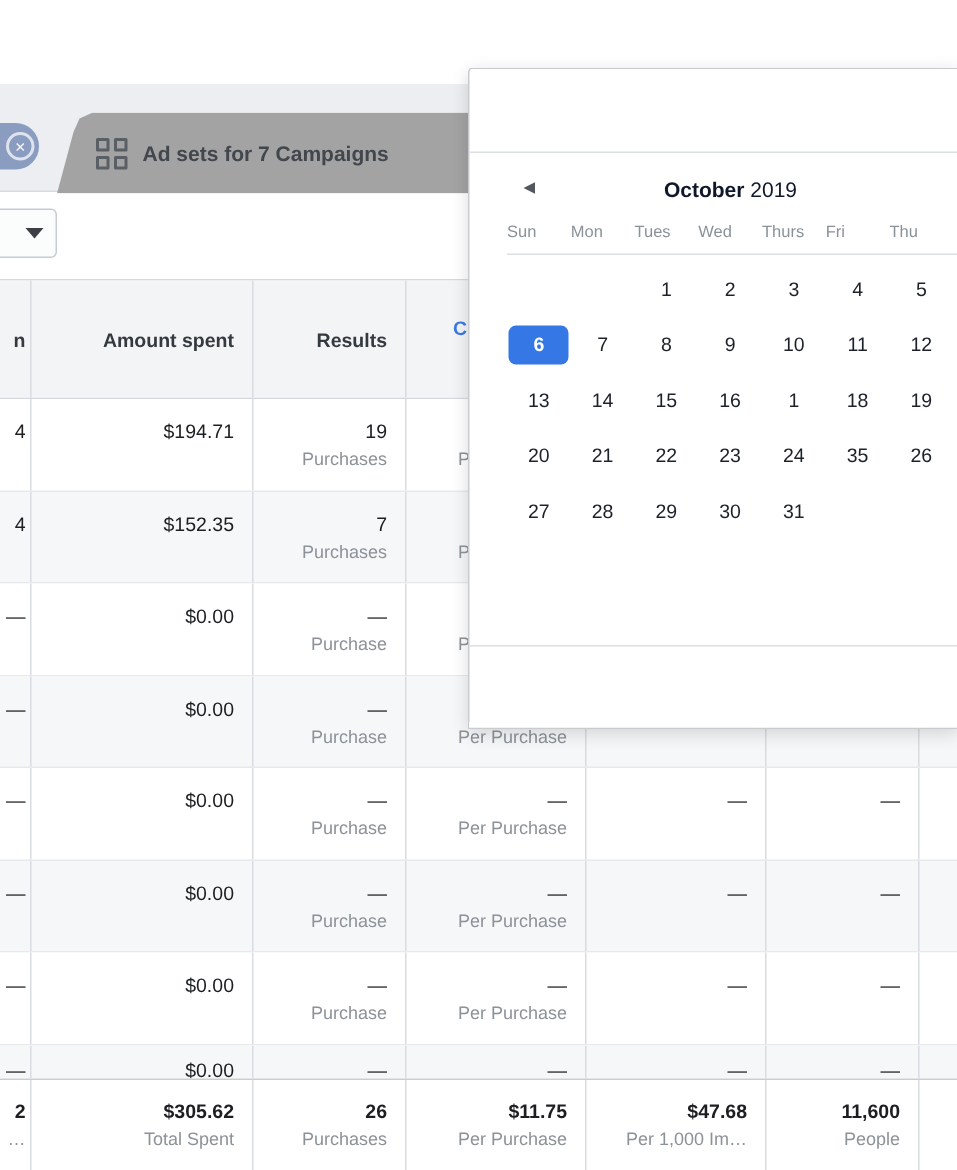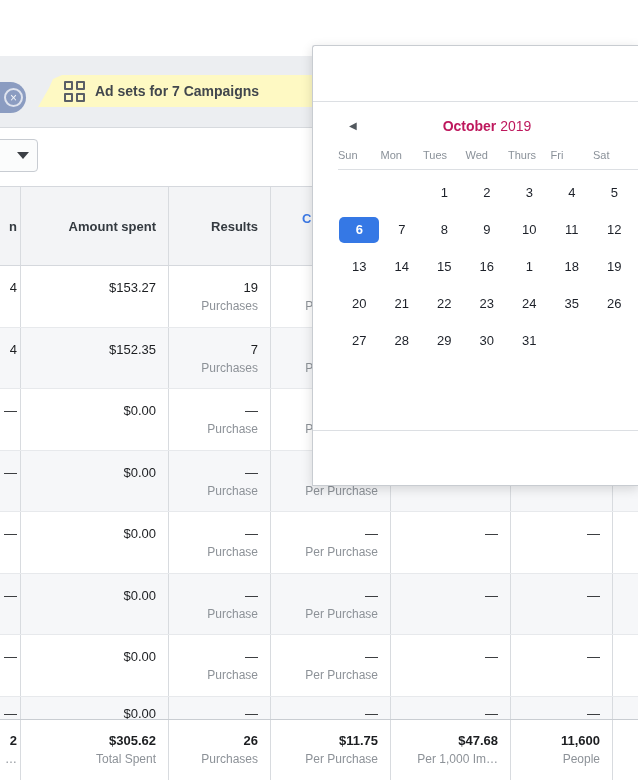--- a/index.html
+++ b/index.html
@@ -7,21 +7,21 @@
     width:638px;height:780px;position:relative;overflow:hidden;
     background:#ffffff;
     font-family:"Liberation Sans","DejaVu Sans",sans-serif;
     -webkit-font-smoothing:antialiased;
   }
   
   .tabband{position:absolute;left:0;top:56px;width:638px;height:72px;background:#eceef1;border-bottom:1px solid #d7dade;box-sizing:border-box;}
   .chip{position:absolute;left:-14px;top:82px;width:40px;height:31px;background:#8b9cc1;border-radius:16px;display:flex;align-items:center;justify-content:flex-end;padding-right:3px;box-sizing:border-box;}
   .chip-x{width:19px;height:19px;border:2px solid rgba(255,255,255,.72);border-radius:50%;color:rgba(255,255,255,.9);
     display:flex;align-items:center;justify-content:center;font-size:12px;line-height:12px;box-sizing:border-box;}
-  .tab{position:absolute;left:38px;top:75px;width:282px;height:32px;background:#fef9c3;
+  .tab{position:absolute;left:38px;top:75px;width:282px;height:54px;background:#a3a3a3;
     clip-path:polygon(0 100%,11px 13px,15px 4px,24px 0,100% 0,100% 100%);
     display:flex;align-items:center;}
   .grid-icon{display:inline-grid;grid-template-columns:9px 9px;grid-template-rows:9px 9px;gap:3px;margin-left:26px;}
   .grid-icon i{display:block;width:9px;height:9px;border:2px solid #5a5f66;border-radius:1px;box-sizing:border-box;}
   .tab-label{margin-left:10px;font-size:14px;font-weight:bold;color:#42474d;white-space:nowrap;}
   
   .dropdown-btn{position:absolute;left:-12px;top:139px;width:50px;height:33px;background:#fbfcfc;border:1px solid #c8ccd2;border-radius:4px;box-sizing:border-box;display:flex;align-items:center;justify-content:flex-end;padding-right:8px;}
   .caret{width:0;height:0;border-left:6px solid transparent;border-right:6px solid transparent;border-top:7px solid #3c4045;}
   
   .table{position:absolute;left:0;top:186px;width:638px;height:594px;border-top:1px solid #d5d8dd;box-sizing:border-box;background:#fff;}
@@ -49,21 +49,21 @@
     padding-right:12px;font-size:13px;font-weight:bold;color:#343a40;position:relative;}
   .hcell.c1{padding-right:3px;}
   .hcost{position:absolute;left:31px;top:24px;color:#3c79e6;font-size:13px;font-weight:bold;}
   
   .popup{position:absolute;left:312px;top:45px;width:327px;height:441px;background:#ffffff;
     border:1px solid #c8ccd1;border-right:none;border-top-left-radius:3px;box-sizing:border-box;
     box-shadow:0 3px 12px rgba(0,0,0,.14);z-index:10;display:flex;flex-direction:column;}
   .pop-top{height:55px;border-bottom:1px solid #dcdfe3;}
   .cal-body{height:329px;border-bottom:1px solid #dcdfe3;position:relative;box-sizing:border-box;}
   .pop-bottom{flex:1;}
-  .cal-title{margin:16px 0 0 25px;width:298px;height:20px;text-align:center;font-size:14px;color:#be185d;}
+  .cal-title{margin:16px 0 0 25px;width:298px;height:20px;text-align:center;font-size:14px;color:#0f172a;}
   .cal-title .month{font-weight:bold;}
   .cal-prev{position:absolute;left:36px;top:18px;font-size:10px;color:#52585e;cursor:pointer;}
   .wk-row{display:grid;grid-template-columns:repeat(7,42.5px);margin-left:25px;margin-top:8px;height:24px;
     border-bottom:1px solid #dcdfe3;box-sizing:border-box;}
   .wk{font-size:11px;color:#8a9199;text-align:left;line-height:18px;}
   .day-grid{display:grid;grid-template-columns:repeat(7,42.5px);grid-auto-rows:37px;margin-left:25px;margin-top:4px;}
   .day{display:flex;align-items:center;justify-content:center;font-size:13px;color:#1d2129;cursor:pointer;}
   .daypill{width:40px;height:26px;border-radius:5px;background:#3578e5;color:#ffffff;font-weight:bold;
     display:flex;align-items:center;justify-content:center;font-size:13px;}
 </style>
@@ -102,21 +102,21 @@
     <div class="hcell c5"></div>
     <div class="hcell c6"></div>
     <div class="hcell c7"></div>
   </div>
 
   <div class="trow h62">
     <div class="cell c1">
         <div class="val">4</div>
       </div>
     <div class="cell c2">
-        <div class="val">$153.27</div>
+        <div class="val">$194.71</div>
       </div>
     <div class="cell c3">
         <div class="val">19</div>
         <div class="sub">Purchases</div>
       </div>
     <div class="cell c4">
         <div class="val"></div>
         <div class="sub">Per Purchase</div>
       </div>
     <div class="cell c5">
@@ -332,21 +332,21 @@
       <span class="month">October</span>
       <span class="year">2019</span>
     </div>
     <div class="wk-row">
       <span class="wk">Sun</span>
       <span class="wk">Mon</span>
       <span class="wk">Tues</span>
       <span class="wk">Wed</span>
       <span class="wk">Thurs</span>
       <span class="wk">Fri</span>
-      <span class="wk">Sat</span>
+      <span class="wk">Thu</span>
     </div>
     <div class="day-grid">
       <div class="day"></div>
       <div class="day"></div>
       <div class="day">1</div>
       <div class="day">2</div>
       <div class="day">3</div>
       <div class="day">4</div>
       <div class="day">5</div>
 

